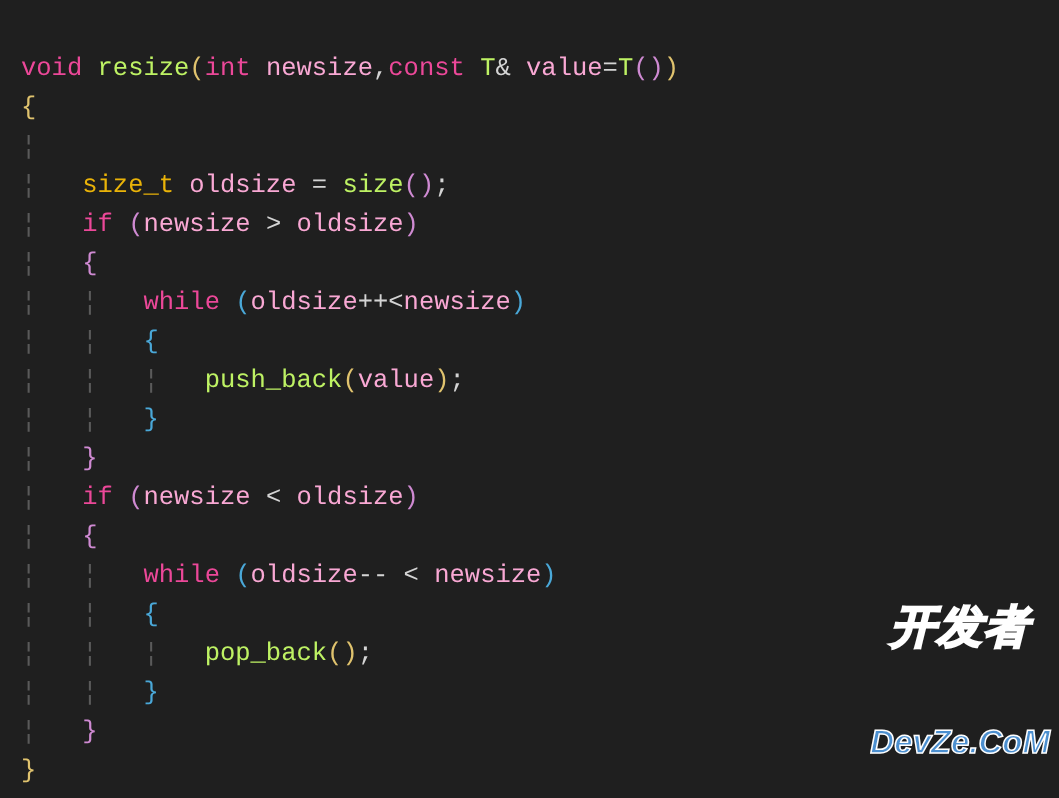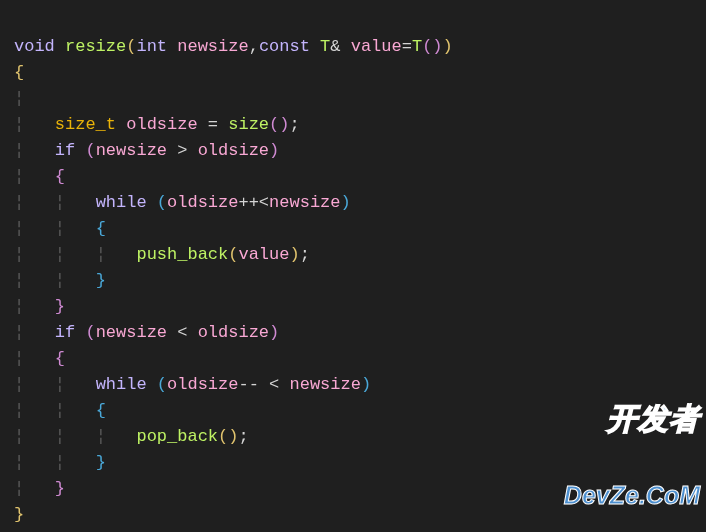--- a/index.html
+++ b/index.html
@@ -13,21 +13,21 @@
   .code-area {
     font-family: "Consolas", "Courier New", monospace;
     font-size: 17px;
     line-height: 26px;
     padding: 8px 14px;
     white-space: pre;
     color: #d4d4d4;
     position: relative;
   }
   
-  .kw   { color: #c4b5fd; }   
+  .kw   { color: #ec4899; }   
   .fn   { color: #bef264; }   
   .type { color: #eab308; }   
   .var  { color: #f9a8d4; }   
   .op   { color: #d4d4d4; }
   .bry  { color: #e0c36e; }   
   .brm  { color: #cf8ad2; }   
   .brc  { color: #4aa8d8; }   
   .guide { color: #5a5a5a; }
 
   .watermark {
@@ -39,23 +39,24 @@
     pointer-events: none;
   }
   .watermark .cn {
     font-size: 30px;
     font-weight: 800;
     color: #5aa9e6;
     font-style: italic;
     line-height: 30px;
     -webkit-text-stroke: 1.5px #ffffff;
     letter-spacing: 1px;
+    text-align: center;
   }
   .watermark .en {
-    font-size: 25px;
+    font-size: 22px;
     font-weight: 800;
     color: #4c8fcf;
     font-style: italic;
     line-height: 22px;
     -webkit-text-stroke: 1px #ffffff;
     margin-top: -2px;
   }
 </style>
 </head>
 <body>

